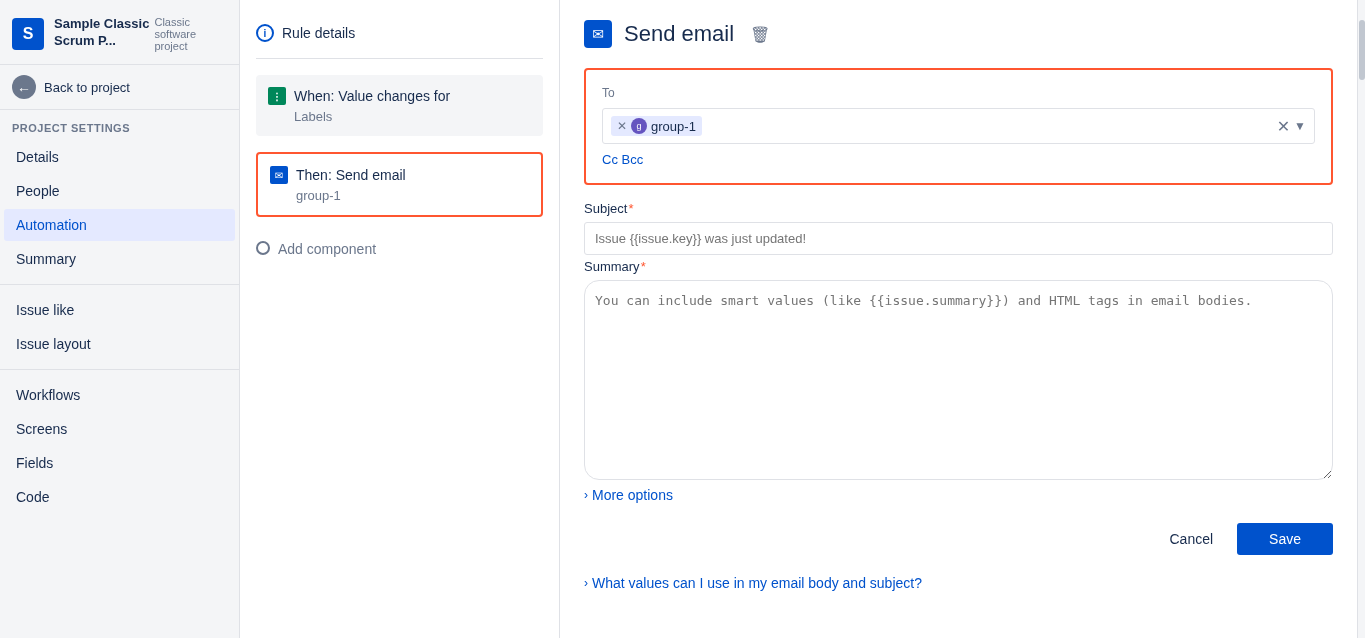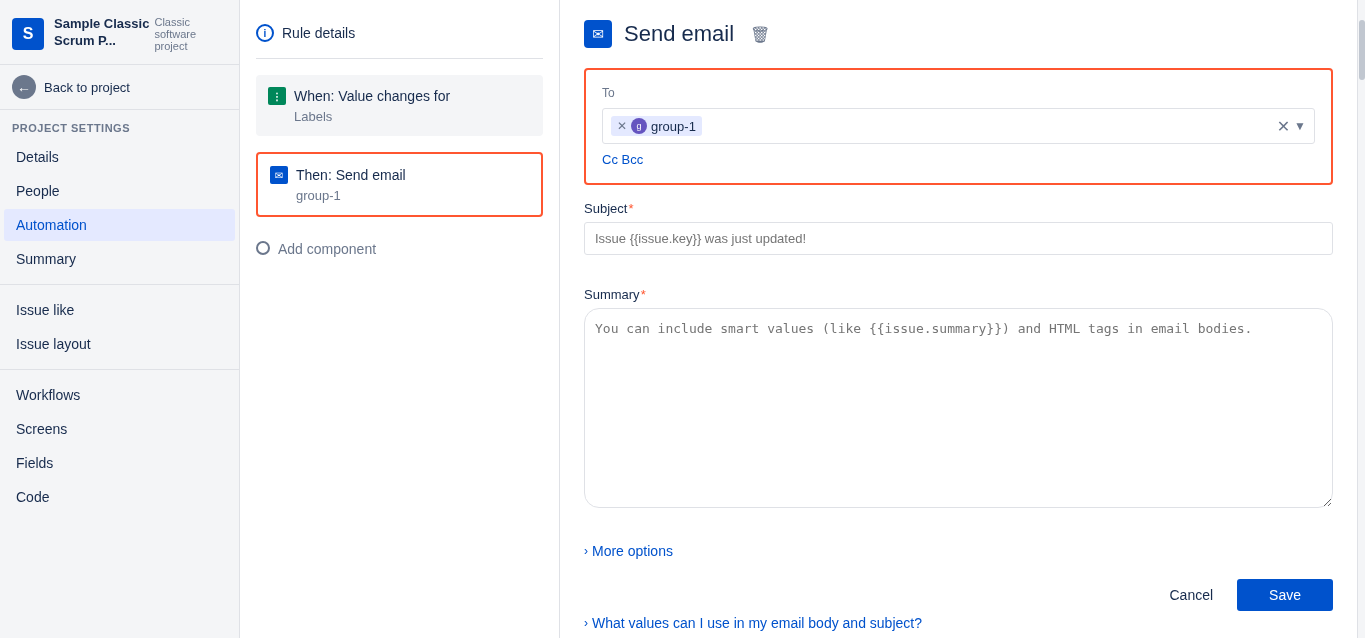--- a/index.html
+++ b/index.html
@@ -47,28 +47,28 @@
     .form-section { background: #fff; border: 2px solid #ff5630; border-radius: 4px; padding: 16px; margin-bottom: 16px; }
     .form-label { font-size: 12px; font-weight: 500; color: #6b778c; margin-bottom: 8px; display: block; }
     .to-field { display: flex; align-items: center; gap: 4px; border: 1px solid #dfe1e6; border-radius: 3px; padding: 4px 8px; min-height: 36px; flex-wrap: wrap; }
     .tag-item { display: flex; align-items: center; gap: 4px; background: #e4e9ff; border-radius: 3px; padding: 2px 6px; font-size: 13px; color: #172b4d; }
     .tag-close { cursor: pointer; color: #6b778c; font-size: 12px; line-height: 1; }
     .tag-avatar { width: 16px; height: 16px; border-radius: 50%; background: #6554c0; display: flex; align-items: center; justify-content: center; color: white; font-size: 9px; }
     .to-field-clear { margin-left: auto; color: #6b778c; cursor: pointer; font-size: 16px; }
     .to-field-dropdown { color: #6b778c; cursor: pointer; font-size: 12px; }
     .cc-bcc { color: #0052cc; font-size: 13px; cursor: pointer; margin-top: 8px; display: inline-block; }
 
-    .form-group { margin-bottom: 32px; }
+    .form-group { margin-bottom: 4px; }
     .form-label-required { font-size: 13px; font-weight: 500; color: #172b4d; margin-bottom: 6px; display: block; }
     .form-label-required::after { content: '*'; color: #ff5630; margin-left: 1px; }
     .form-input { width: 100%; border: 1px solid #dfe1e6; border-radius: 3px; padding: 8px 10px; font-size: 13px; color: #172b4d; outline: none; }
     .form-textarea { width: 100%; border: 1px solid #dfe1e6; border-radius: 15px; padding: 10px; font-size: 13px; color: #6b778c; outline: none; resize: vertical; min-height: 200px; line-height: 1.5; }
 
     .more-options { color: #0052cc; font-size: 14px; cursor: pointer; margin-bottom: 20px; display: flex; align-items: center; gap: 4px; }
-    .actions-row { display: flex; justify-content: flex-end; gap: 10px; margin-bottom: 4px; }
+    .actions-row { display: flex; justify-content: flex-end; gap: 10px; margin-bottom: 20px; }
     .btn-cancel { background: transparent; border: none; color: #172b4d; padding: 8px 14px; cursor: pointer; font-size: 14px; border-radius: 3px; }
     .btn-save { background: #0052cc; border: none; color: white; padding: 8px 32px; cursor: pointer; font-size: 14px; border-radius: 3px; font-weight: 500; }
     .faq-link { color: #0052cc; font-size: 14px; cursor: pointer; display: flex; align-items: center; gap: 4px; }
     .chevron-icon { font-size: 12px; }
 
     
     ::-webkit-scrollbar { width: 6px; }
     ::-webkit-scrollbar-track { background: transparent; }
     ::-webkit-scrollbar-thumb { background: #c1c7d0; border-radius: 3px; }
 

